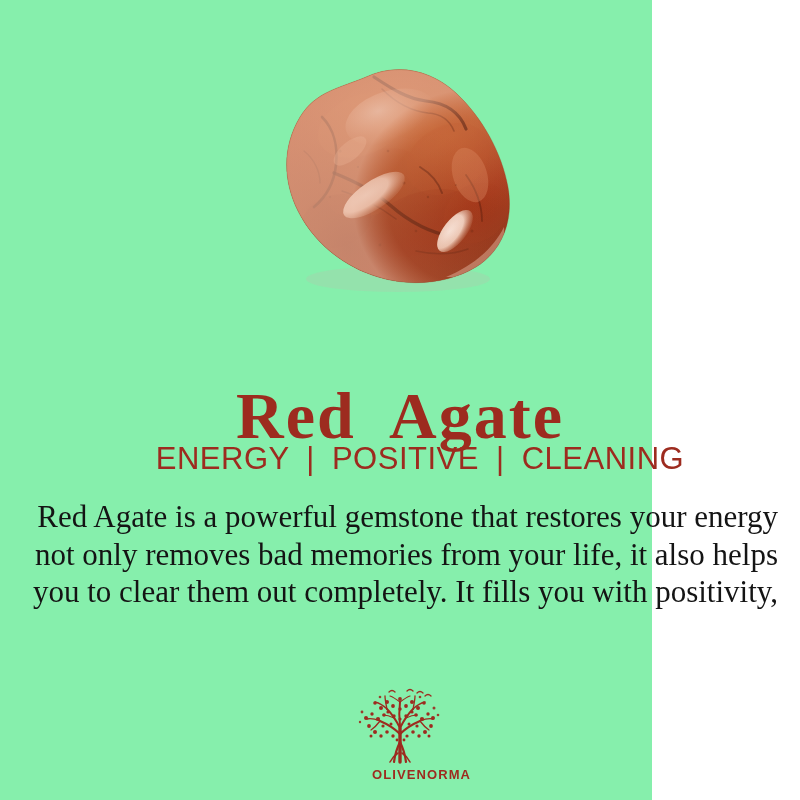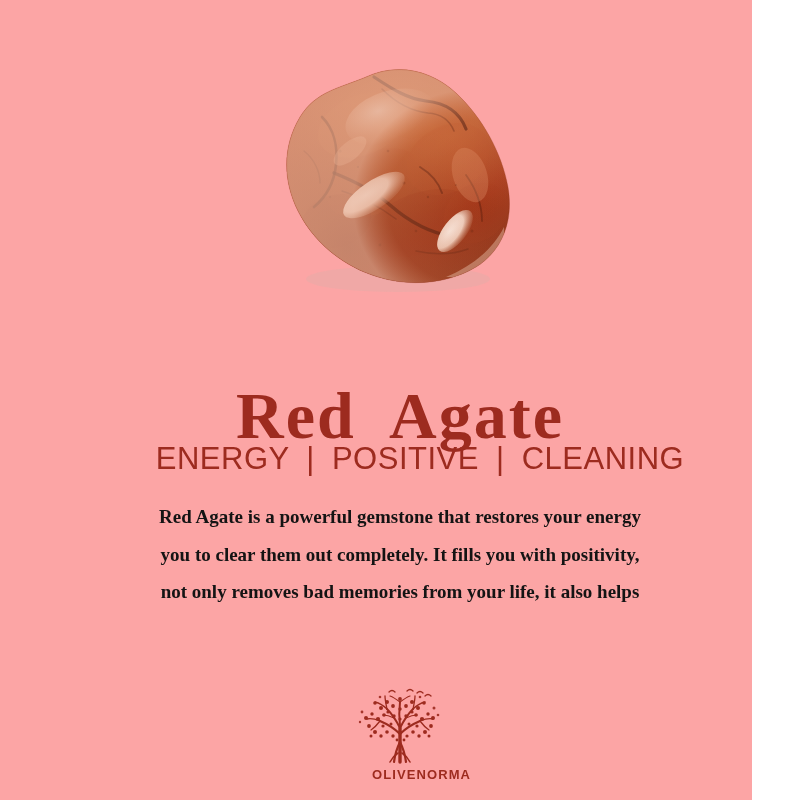--- a/index.html
+++ b/index.html
@@ -11,23 +11,23 @@
   body {
     width: 800px;
     height: 800px;
     overflow: hidden;
     font-family: "Liberation Serif", "DejaVu Serif", serif;
     -webkit-font-smoothing: antialiased;
   }
 
   .card {
     position: relative;
-    width: 752px;
+    width: 652px;
     height: 800px;
-    background: #fca5a5;
+    background: #86efac;
     box-sizing: border-box;
   }
 
   
   .stone-wrap {
     position: absolute;
     left: 0;
     top: 55px;
     width: 800px;
     height: 250px;
@@ -73,26 +73,25 @@
     padding: 0 8px;
     color: #9d2b1f;
   }
 
   
   .body-copy {
     position: absolute;
     left: 22px;
     top: 498px;
     width: 756px;
-    text-align: center;
+    text-align: right;
     font-family: "Liberation Serif", "DejaVu Serif", serif;
-    font-size: 19px;
+    font-size: 31px;
     line-height: 37.5px;
     color: #141414;
-    font-weight: bold;
   }
   .body-copy .line {
     display: block;
     white-space: nowrap;
   }
 
   
   .brand {
     position: absolute;
     left: 0;
@@ -254,22 +253,22 @@
   <div class="subtitle">
     <span>ENERGY</span>
     <span class="sep">|</span>
     <span>POSITIVE</span>
     <span class="sep">|</span>
     <span>CLEANING</span>
   </div>
 
   <div class="body-copy">
     <span class="line">Red Agate is a powerful gemstone that restores your energy</span>
+    <span class="line">not only removes bad memories from your life, it also helps</span>
     <span class="line">you to clear them out completely. It fills you with positivity,</span>
-    <span class="line">not only removes bad memories from your life, it also helps</span>
   </div>
 
   <div class="brand">
     <svg class="brand-mark" width="92" height="78" viewBox="0 0 92 78">
       <g stroke="#9d2b1f" fill="none" stroke-linecap="round">
 
         <path d="M 46 74 L 46 40" stroke-width="3.4"></path>
         <path d="M 40 74 C 41 66, 43 60, 46 54" stroke-width="2.2"></path>
         <path d="M 52 74 C 51 66, 49 60, 46 54" stroke-width="2.2"></path>
         <path d="M 36 74 C 38 70, 41 67, 44 65" stroke-width="1.6"></path>

